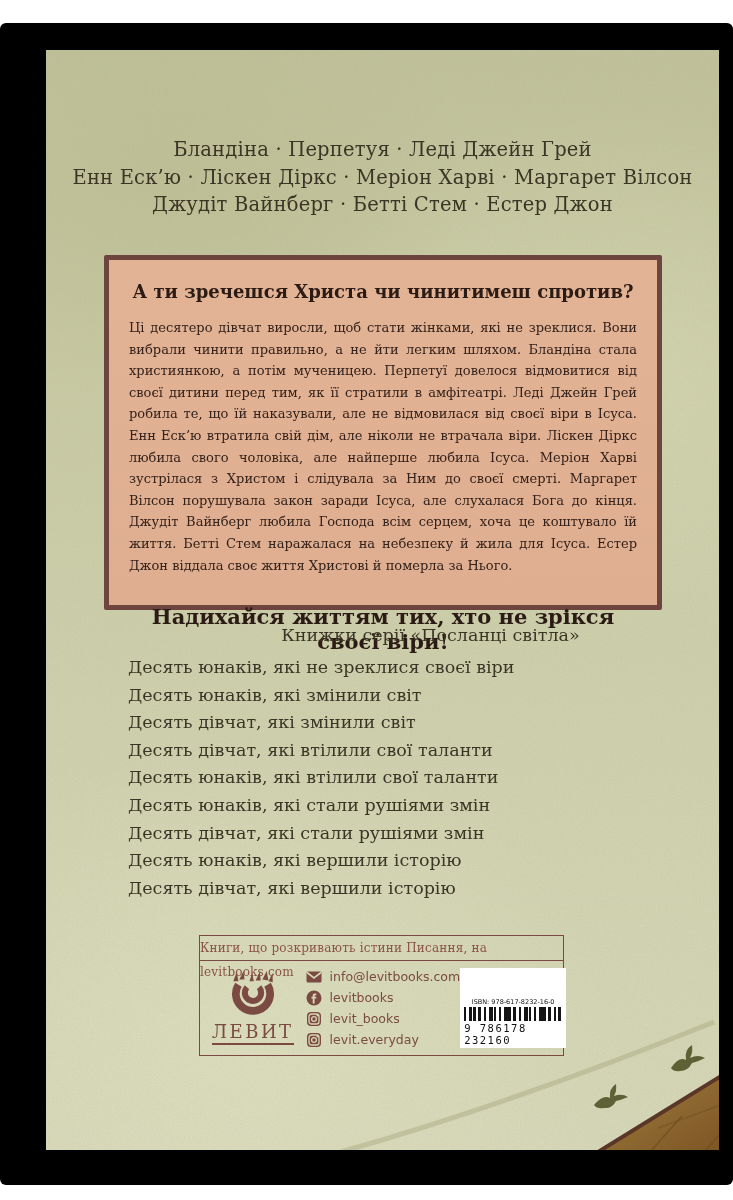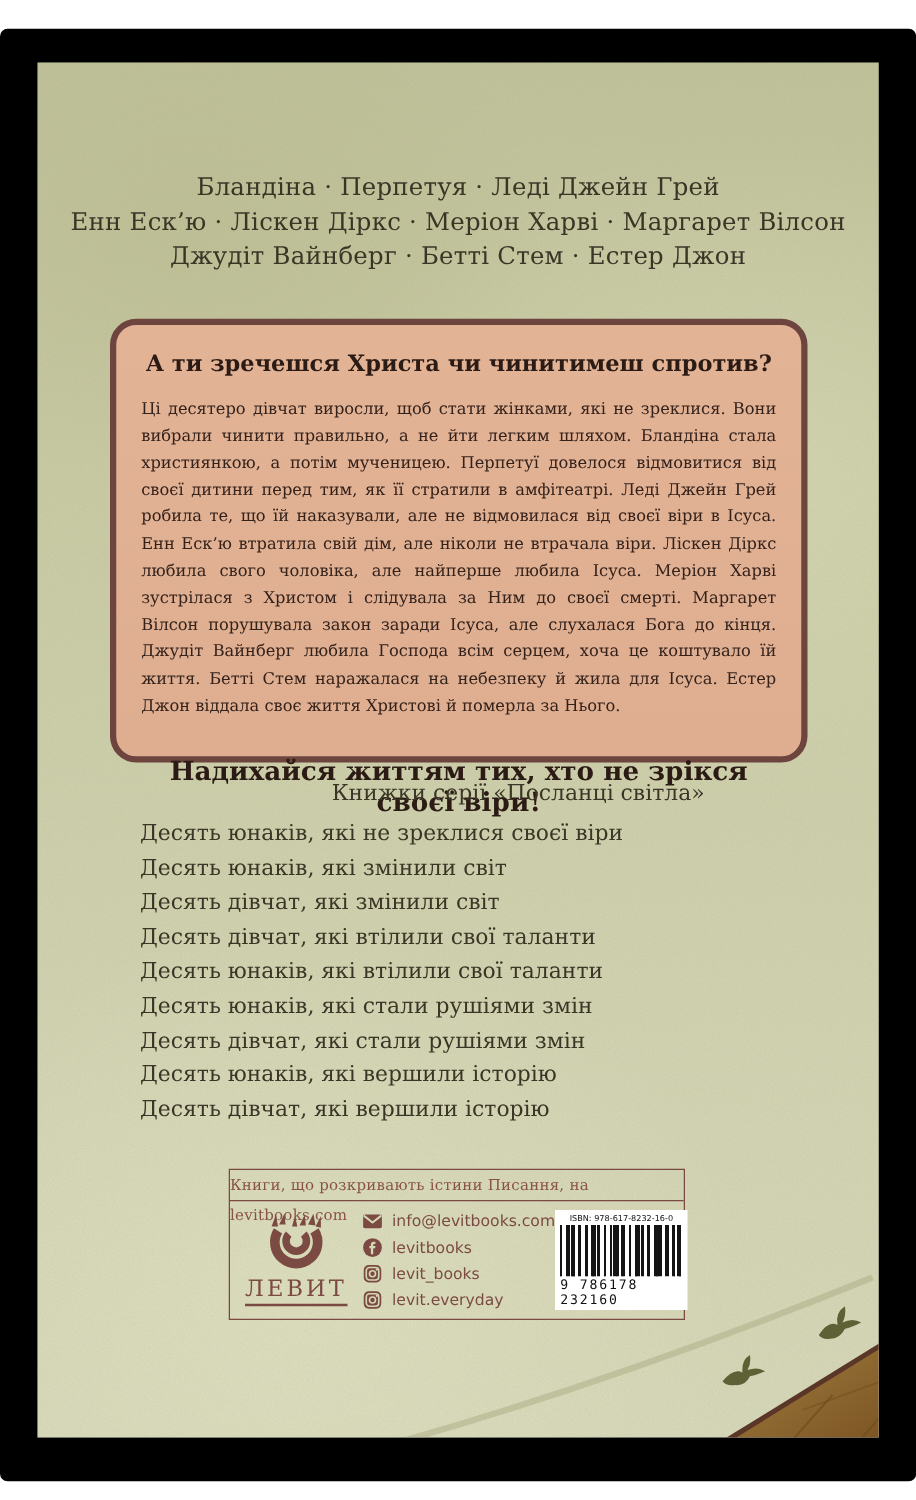--- a/index.html
+++ b/index.html
@@ -14,21 +14,21 @@
            radial-gradient(500px 380px at 85% 30%, rgba(224,226,190,.5), rgba(0,0,0,0) 70%),
            radial-gradient(520px 420px at 30% 90%, rgba(230,232,200,.55), rgba(0,0,0,0) 70%),
            linear-gradient(180deg,#c2c49c 0%,#cbcda6 30%,#d2d4b1 62%,#d9dbbc 100%);}
   .grain{position:absolute;left:0;top:0;pointer-events:none;}
   
   .names{position:absolute;left:0;top:86px;width:673px;text-align:center;
          color:#3b3526;font-size:19.5px;line-height:27.5px;letter-spacing:.2px;}
   
   .panel{position:absolute;left:58px;top:205px;width:558px;height:355px;box-sizing:border-box;
          background:linear-gradient(180deg,#e3b396 0%,#dfae90 100%);
-         border:5px solid #6d443e;border-radius:21px;
+         border:5px solid #6d443e;border-radius:2px;
          padding:21px 20px 0 20px;color:#33211a;}
   .panel h2{margin:0 0 15px 0;text-align:center;font-size:18px;font-weight:bold;color:#2b1b14;}
   .panel p{margin:0;text-align:justify;font-size:13px;line-height:21.6px;}
   .panel .closing{margin-top:28px;text-align:center;font-size:21px;font-weight:bold;color:#2b1b14;}
   
   .series-title{position:absolute;left:0;top:575px;width:673px;text-align:center;
                 color:#3b3526;font-size:17.5px;margin-left:48px;}
   .series-list{position:absolute;left:82px;top:604px;color:#3b3526;font-size:17.5px;line-height:27.6px;}
   .series-list div{white-space:nowrap;}
   
@@ -40,37 +40,37 @@
   .logo{width:98px;text-align:right;}
   .logo svg{display:block;margin:0 auto;}
   .logo-text{font-size:18px;letter-spacing:2.5px;color:#7b4a42;border-bottom:2px solid #7b4a42;
              display:inline-block;padding-bottom:1px;margin-top:2px;}
   .contacts{flex:1;padding-left:12px;font-family:"DejaVu Sans",sans-serif;font-size:12.5px;}
   .contact{display:flex;align-items:center;height:19px;margin:2px 0;color:#7b4a42;}
   .contact .ic{width:16px;height:16px;margin-right:8px;flex:0 0 16px;}
   
   .barcode{width:106px;height:80px;background:#fff;box-sizing:border-box;padding:3px 4px 2px 4px;
            display:flex;flex-direction:column;align-items:center;}
-  .bc-isbn{font-family:"DejaVu Sans",sans-serif;font-size:6.5px;color:#111;white-space:nowrap;}
+  .bc-isbn{font-family:"DejaVu Sans",sans-serif;font-size:6.5px;color:#111;white-space:nowrap;margin-top:27px;}
   .bc-bars{width:98px;height:52px;margin-top:1px;
            background-image:
              repeating-linear-gradient(90deg,#141414 0 2px,rgba(0,0,0,0) 2px 5px),
              repeating-linear-gradient(90deg,#141414 0 1px,rgba(0,0,0,0) 1px 7px),
              repeating-linear-gradient(90deg,rgba(0,0,0,0) 0 9px,#141414 9px 12px,rgba(0,0,0,0) 12px 17px);}
   .bc-num{font-family:"DejaVu Sans Mono",monospace;font-size:10.5px;color:#111;letter-spacing:1.5px;margin-top:1px;}
   
   .decor{position:absolute;left:0;top:0;pointer-events:none;}
 </style>
 </head>
 <body>
 
 <div id="page">
   <div class="frame"></div>
 
-  <div class="cover" style="left:30px;top:50px;">
+  <div class="cover" style="left:46px;top:50px;">
 
     <svg class="grain" width="673" height="1100">
       <filter id="g1">
         <feTurbulence type="fractalNoise" baseFrequency="0.9" numOctaves="2" stitchTiles="stitch"></feTurbulence>
         <feColorMatrix type="matrix" values="0 0 0 0 0.35  0 0 0 0 0.35  0 0 0 0 0.22  0 0 0 0.22 0"></feColorMatrix>
       </filter>
       <rect width="673" height="1100" filter="url(#g1)"></rect>
     </svg>
 
     <div class="names">

